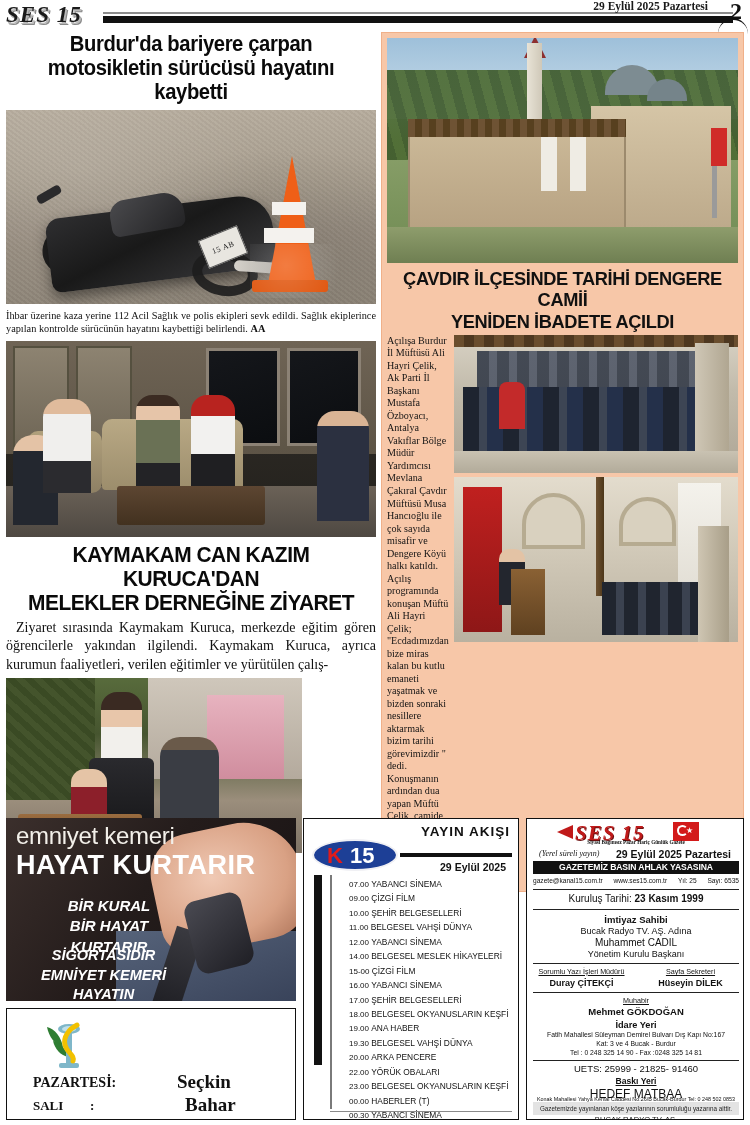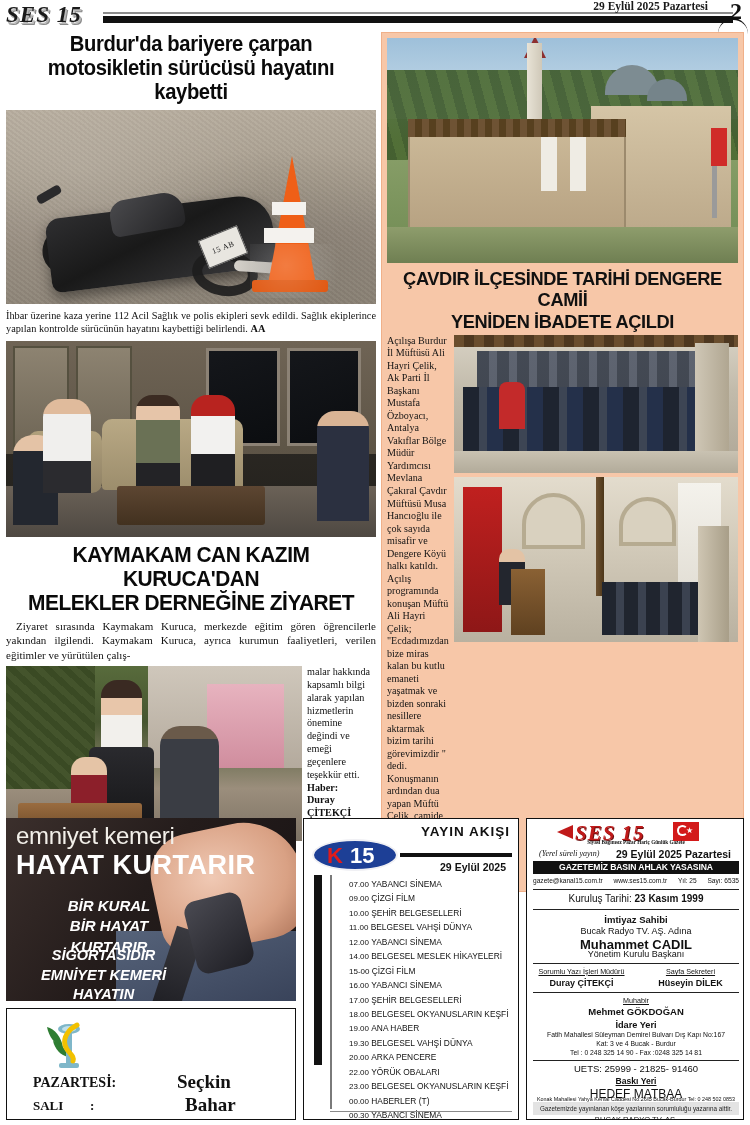--- a/index.html
+++ b/index.html
@@ -121,21 +121,21 @@
   .kaym .p4 { position:absolute; left:50%; top:28%; width:12%; height:48%;
       background:linear-gradient(180deg,#b8231f 0 22%, #f2f1ef 22% 62%, #1f1f22 62% 100%); border-radius:16px 16px 0 0; }
   .kaym .p5 { position:absolute; left:84%; top:36%; width:14%; height:56%;
       background:linear-gradient(180deg,#d9b495 0 14%, #2b3040 14% 100%); border-radius:18px 18px 0 0; }
 
   .hl-sub {
     font-family:"Liberation Sans", sans-serif; font-weight:bold; text-align:center;
     font-size:22px; line-height:1.1; color:#0a0a0a; margin-top:6px; letter-spacing:-0.5px;
     transform:scaleX(0.95); transform-origin:center;
   }
-  .body-text { font-family:"Liberation Serif", serif; font-size:11px; line-height:1.3;
+  .body-text { font-family:"Liberation Serif", serif; font-size:14px; line-height:1.3;
       text-align:justify; color:#111; margin-top:4px; text-indent:10px; }
 
   .split { display:flex; margin-top:4px; gap:5px; }
   .split .ph { width:296px; height:175px; position:relative; overflow:hidden;
       background:linear-gradient(180deg,#586b3c 0%,#46552f 32%,#9b8e7c 70%,#7d7264 100%); }
   .split .ph .hedge { position:absolute; left:0; top:0; width:30%; height:70%;
       background:repeating-linear-gradient(42deg,#44542c 0 6px,#3a4a24 6px 12px); }
   .split .ph .bldg { position:absolute; left:48%; top:0; width:52%; height:58%;
       background:linear-gradient(180deg,#cfc7bb,#b4aa9d); }
   .split .ph .pinkwall { position:absolute; left:68%; top:10%; width:26%; height:48%;
@@ -391,26 +391,20 @@
       <div class="ph">
         <div class="hedge"></div>
         <div class="bldg"></div>
         <div class="pinkwall"></div>
         <div class="woman"></div>
         <div class="chair"></div>
         <div class="kid"></div>
         <div class="man"></div>
         <div class="bench"></div>
       </div>
-      <div class="sidecol">
-        <span>malar hakkında kapsamlı bilgi alarak yapılan hizmetlerin önemine değindi ve emeği geçenlere teşekkür etti.</span>
-        <div class="byline">Haber:</div>
-        <div class="byline">Duray</div>
-        <div class="byline">ÇİTEKÇİ</div>
-      </div>
     </div>
   </div>
 
   <div class="col-right">
     <div class="photo mosque-photo">
       <div class="sky"></div>
       <div class="trees"></div>
       <div class="minaret-top"></div>
       <div class="minaret"></div>
       <div class="dome"></div>
@@ -552,21 +546,21 @@
 
       <div class="imp-hr" style="left:6px; top:70px; width:206px;"></div>
       <div class="imp-center" style="top:74px; font-size:10px;">
         <span>Kuruluş Tarihi:</span>
         <b>23 Kasım 1999</b>
       </div>
       <div class="imp-hr" style="left:6px; top:90px; width:206px;"></div>
 
       <div class="imp-center" style="top:95px; font-size:9.5px; font-weight:bold;">İmtiyaz Sahibi</div>
       <div class="imp-center" style="top:107px; font-size:9px;">Bucak Radyo TV. AŞ. Adına</div>
-      <div class="imp-center" style="top:118px; font-size:13px; font-weight:bold;">Muhammet CADIL</div>
+      <div class="imp-center" style="top:118px; font-size:10px; font-weight:normal;">Muhammet CADIL</div>
       <div class="imp-center" style="top:130px; font-size:9px;">Yönetim Kurulu Başkanı</div>
 
       <div class="imp-hr" style="left:6px; top:144px; width:206px;"></div>
       <div class="imp-two" style="top:148px; font-size:7.2px;">
         <div class="u">Sorumlu Yazı İşleri Müdürü</div>
         <div class="u">Sayfa Sekreteri</div>
       </div>
       <div class="imp-two" style="top:159px; font-size:9px; font-weight:bold;">
         <div>Duray ÇİTEKÇİ</div>
         <div>Hüseyin DİLEK</div>

